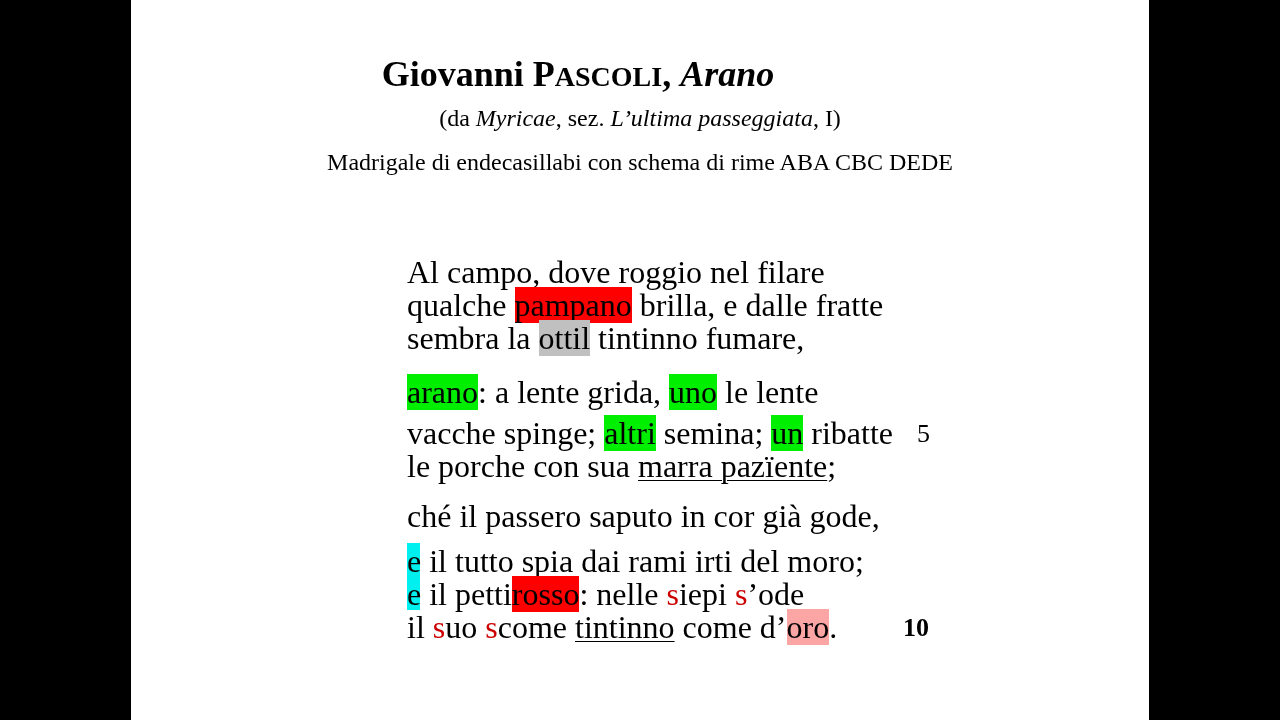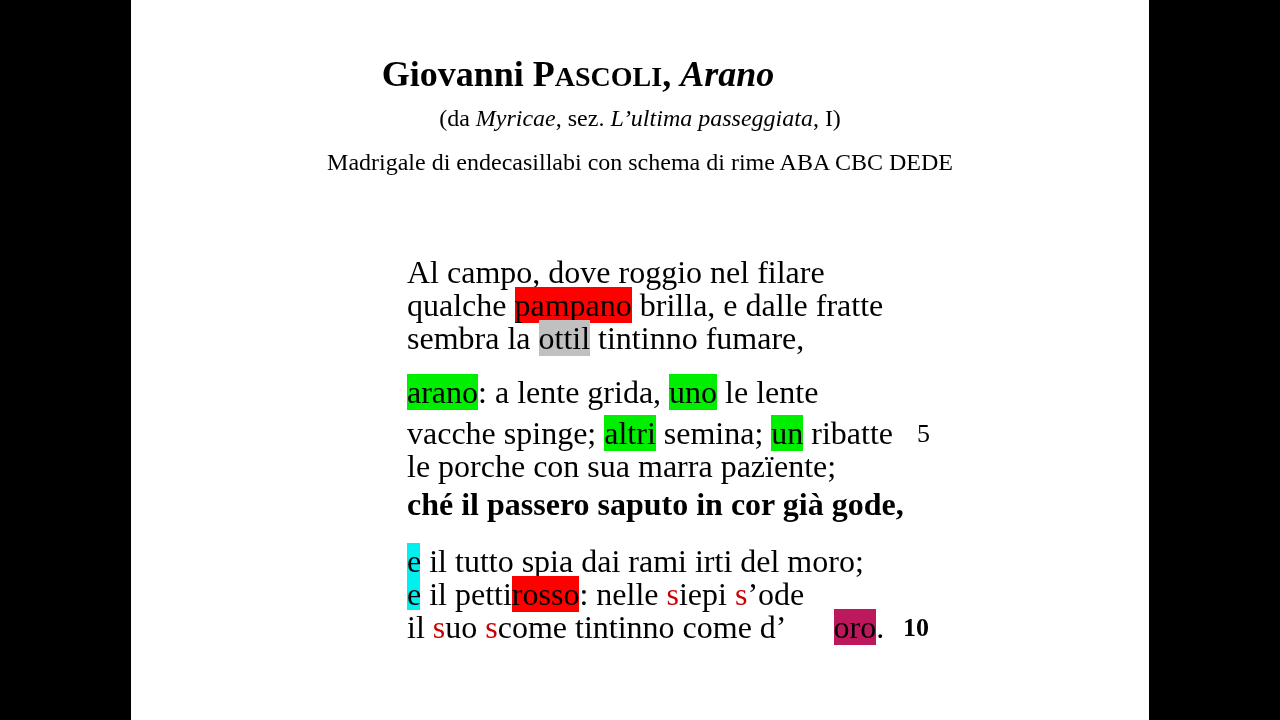--- a/index.html
+++ b/index.html
@@ -9,23 +9,23 @@
   .title { position:absolute; left:0; width:894px; top:44px; text-align:center; font-size:36px; font-weight:bold; line-height:44px;margin-top:8px; }
   .title .sc { font-size:28px; }
   .sub { position:absolute; left:0; width:1018px; text-align:center; font-size:24px; line-height:30px; }
   .sub sup { font-size:14px; vertical-align:top; position:relative; top:-4px; }
   .poem { position:absolute; left:276px; top:0; width:600px; }
   .verse { position:absolute; left:0; font-size:32px; line-height:33px; white-space:nowrap; }
   .num { position:absolute; font-size:26px; line-height:33px; }
   .hl-red { background:#ff0000; }
   .hl-gray { background:#c0c0c0; }
   .hl-green { background:#00ee00; }
-  .hl-yellow { background:#be185d;margin-left:47px; }
+  .hl-yellow { background:#fca5a5; }
   .red-letter { color:#cc0000; }
-  .ul { text-decoration-thickness:1px; text-underline-offset:3px; }
+  .ul { text-decoration: underline; text-decoration-thickness:1px; text-underline-offset:3px; }
   .cyanbar { position:absolute; left:0; top:543px; width:13px; height:67px; background:#00f0f0; }
 </style>
 </head>
 <body>
 
 <div class="slide serif">
 
   <div class="title">
     <span>Giovanni </span><span>P</span><span class="sc">ASCOLI</span><span>, </span><i>Arano</i>
   </div>
@@ -41,21 +41,21 @@
     <div class="cyanbar"></div>
 
     <div class="verse" style="top:256px;">Al campo, dove roggio nel filare</div>
     <div class="verse" style="top:289px;"><span>qualche </span><span class="hl-red">pampano</span><span> brilla, e dalle fratte</span></div>
     <div class="verse" style="top:322px;"><span>sembra la </span><span class="hl-gray">ottil</span><span> tintinno fumare,</span></div>
 
     <div class="verse" style="top:376px;"><span class="hl-green">arano</span><span>: a lente grida, </span><span class="hl-green">uno</span><span> le lente</span></div>
     <div class="verse" style="top:417px;"><span>vacche spinge; </span><span class="hl-green">altri</span><span> semina; </span><span class="hl-green">un</span><span> ribatte</span></div>
     <div class="verse" style="top:450px;"><span>le porche con sua </span><span class="ul">marra pazïente</span><span>;</span></div>
 
-    <div class="verse" style="top:488px;font-weight:bold;">ché il passero saputo in cor già gode,</div>
+    <div class="verse" style="top:500px;">ché il passero saputo in cor già gode,</div>
     <div class="verse" style="top:545px;"><span>e</span><span> il tutto spia dai rami irti del moro;</span></div>
     <div class="verse" style="top:578px;"><span>e</span><span> il petti</span><span class="hl-red">rosso</span><span>: nelle </span><span class="red-letter">s</span><span>iepi </span><span class="red-letter">s</span><span>’ode</span></div>
     <div class="verse" style="top:611px;"><span>il </span><span class="red-letter">s</span><span>uo </span><span class="red-letter">s</span><span>come </span><span class="ul">tintinno</span><span> come d’</span><span class="hl-yellow">oro</span><span>.</span></div>
   </div>
 
   <div class="num" style="left:786px; top:417px;">5</div>
   <div class="num" style="left:772px; top:611px;font-weight:bold;">10</div>
 </div>
 
 </body></html>

